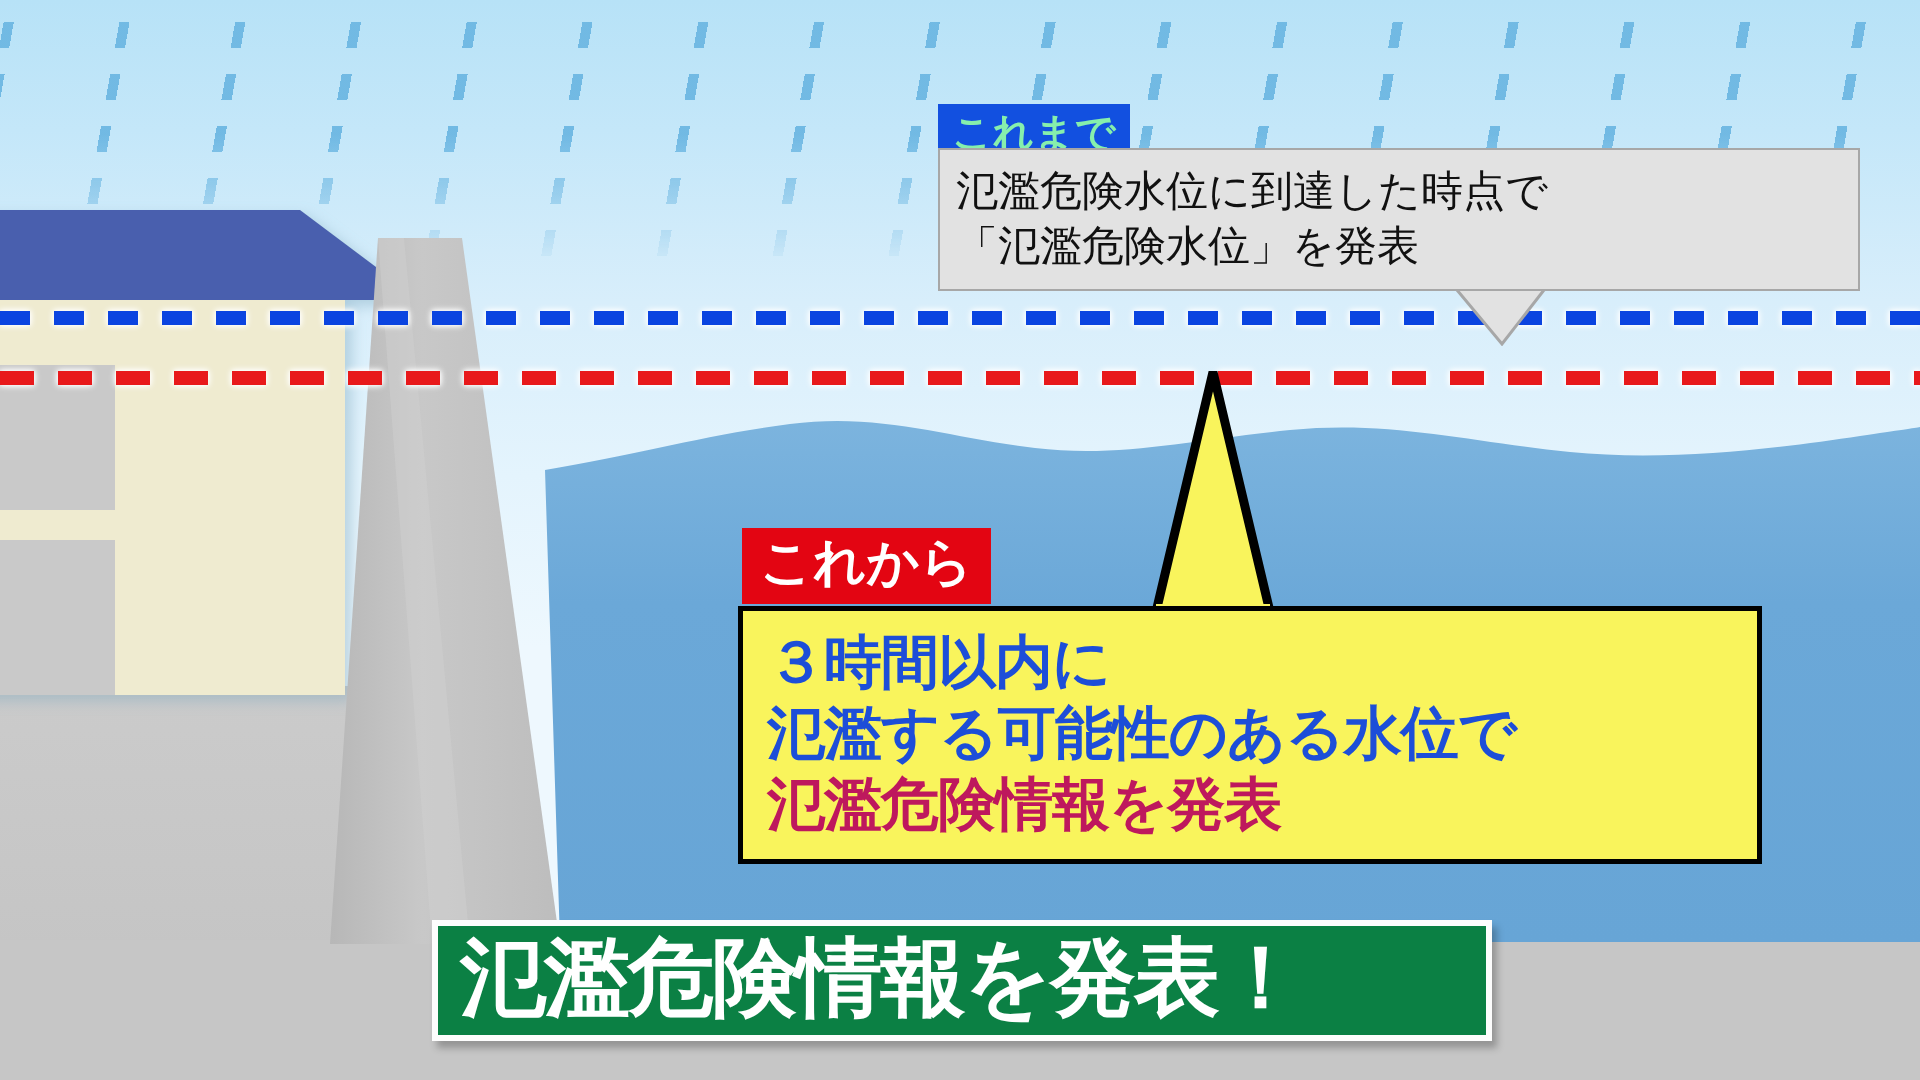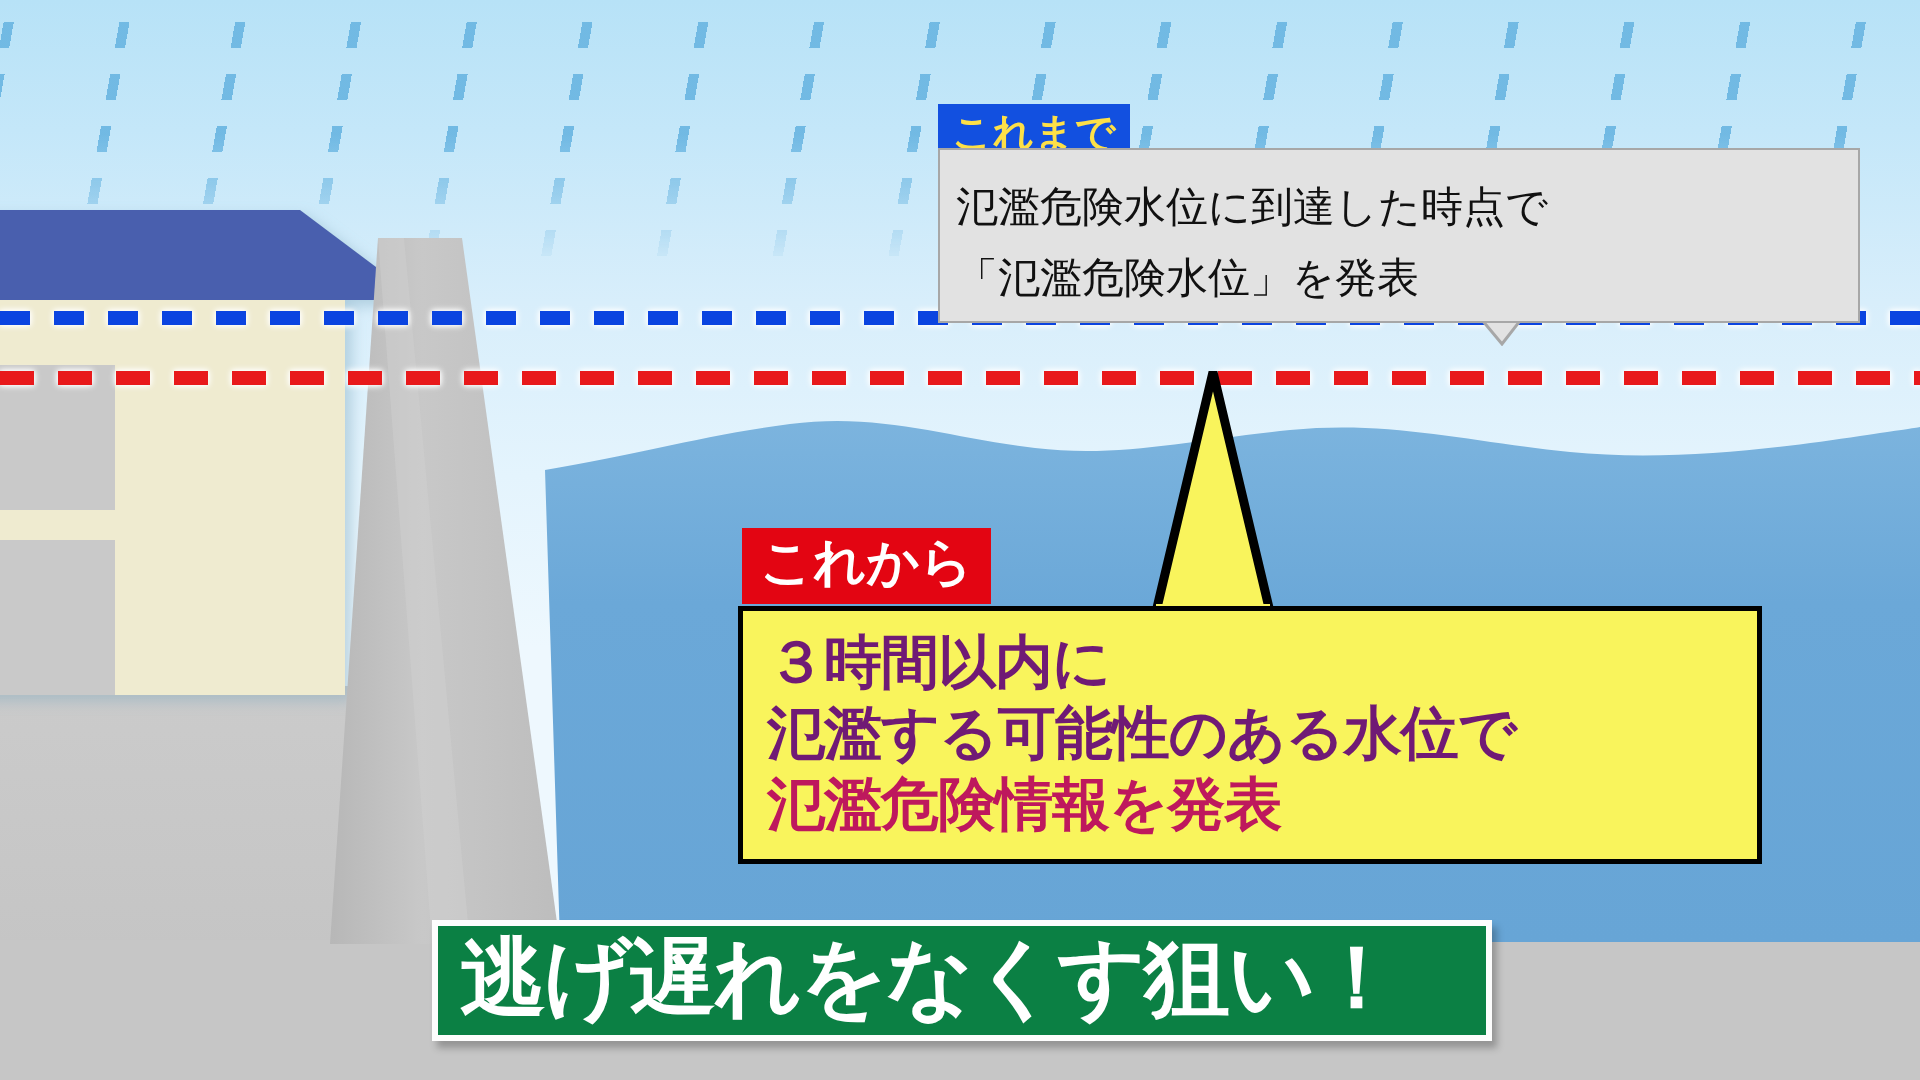--- a/index.html
+++ b/index.html
@@ -65,45 +65,45 @@
   }
 
   
   .callout-gray{
     position:absolute;left:938px;top:148px;width:922px;
     background:#e2e2e2;border:2px solid #a7a7a7;
     box-sizing:border-box;
     padding:14px 16px 16px 16px;
   }
   .callout-gray .line{
-    color:#111;font-size:42px;line-height:1.30;font-weight:400;white-space:nowrap;margin-top:16px;
+    color:#111;font-size:42px;line-height:1.30;font-weight:400;white-space:nowrap;
   }
   .tab-blue{
     position:absolute;left:938px;top:104px;
-    background:#1250e0;color:#fde047;
+    background:#1250e0;color:#86efac;
     font-size:40px;font-weight:700;line-height:1;
     padding:8px 14px 12px 14px;white-space:nowrap;
   }
   .tail-gray{position:absolute;left:1440px;top:272px;width:120px;height:74px;}
 
   
   .tab-red{
     position:absolute;left:742px;top:528px;
     background:#e30512;color:#fff;
     font-size:52px;font-weight:700;line-height:1;
     padding:9px 18px 15px 18px;white-space:nowrap;font-family:Liberation Serif, serif;
   }
   .callout-yellow{
     position:absolute;left:738px;top:606px;width:1024px;
     background:#f9f45c;border:5px solid #000;
     box-sizing:border-box;
     padding:16px 22px 20px 24px;
   }
   .callout-yellow .yline{
-    font-size:58px;font-weight:700;line-height:1.22;white-space:nowrap;color:#701a75;
+    font-size:58px;font-weight:700;line-height:1.22;white-space:nowrap;color:#1d4ed8;
     letter-spacing:-1px;
   }
   .callout-yellow .yline.red{color:#be185d;}
   .tail-yellow{position:absolute;left:1148px;top:368px;width:130px;height:250px;}
 
   
   .banner-green{
     position:absolute;left:432px;top:920px;width:1060px;
     background:#0b8044;border:6px solid #fdfdfd;
     box-sizing:border-box;
@@ -197,16 +197,16 @@
     <rect x="8" y="236" width="114" height="16" fill="#f9f45c"></rect>
   </svg>
   <div class="tab-red">これから</div>
   <div class="callout-yellow">
     <div class="yline">３時間以内に</div>
     <div class="yline">氾濫する可能性のある水位で</div>
     <div class="yline red">氾濫危険情報を発表</div>
   </div>
 
   <div class="banner-green">
-    <div class="btext">逃げ遅れをなくす狙い！</div>
+    <div class="btext">氾濫危険情報を発表！</div>
   </div>
 
 </div>
 
 </body></html>

